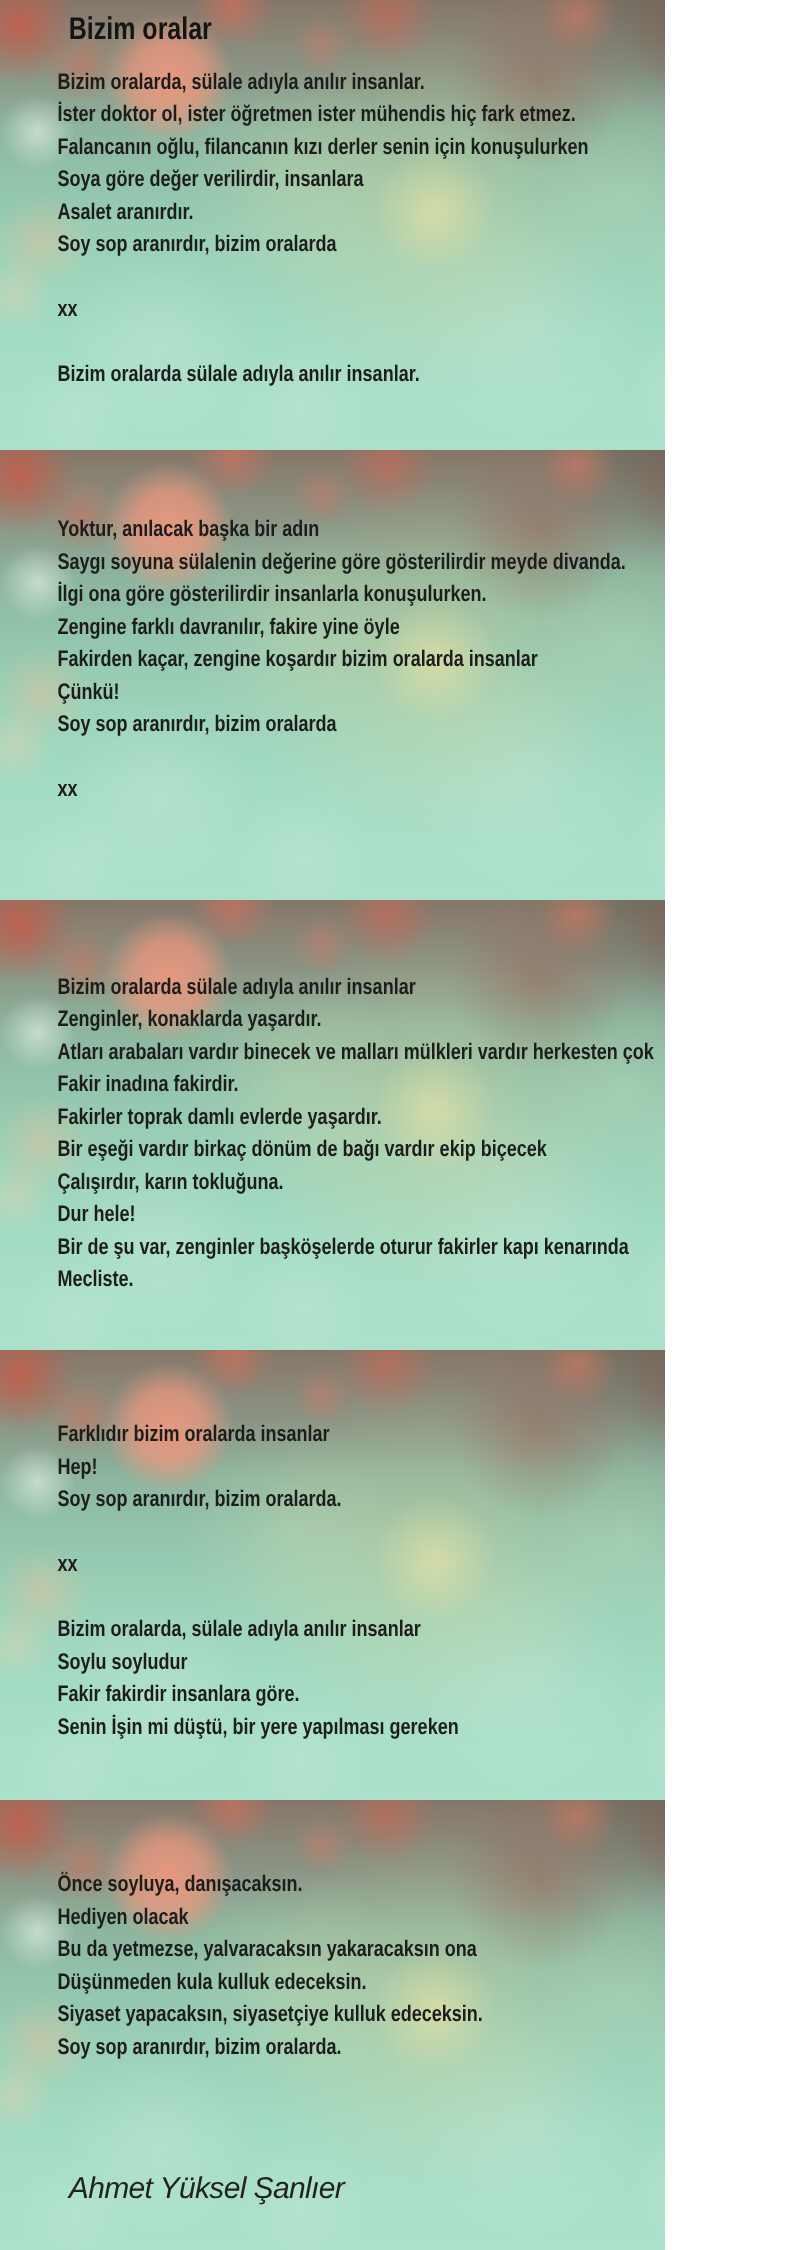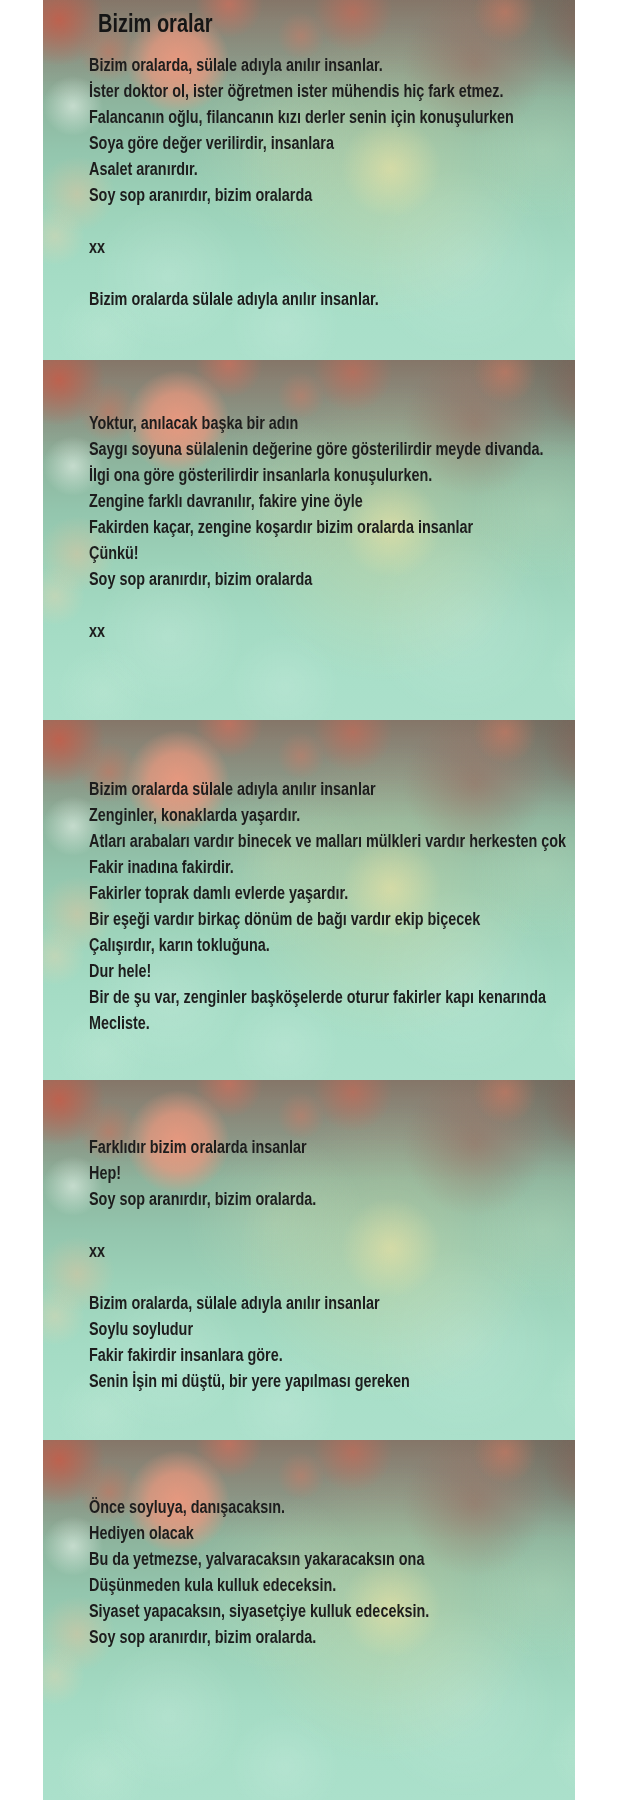--- a/index.html
+++ b/index.html
@@ -34,21 +34,20 @@
       radial-gradient(circle 95px at 420px 262px, rgba(255,255,255,0.12) 0%, rgba(255,255,255,0) 100%),
       radial-gradient(circle 55px at 242px 326px, rgba(255,255,255,0.12) 0%, rgba(255,255,255,0) 100%),
       radial-gradient(circle 46px at 60px  332px, rgba(228,246,230,0.16) 0%, rgba(228,246,230,0) 100%),
       radial-gradient(circle 70px at 582px 202px, rgba(212,236,216,0.18) 0%, rgba(212,236,216,0) 100%),
       radial-gradient(circle 50px at 556px 310px, rgba(224,244,226,0.20) 0%, rgba(224,244,226,0) 100%),
       radial-gradient(ellipse 150px 80px at 90% 3%, rgba(66,80,72,0.45) 0%, rgba(66,80,72,0) 100%),
       linear-gradient(180deg, rgba(170,100,84,0.28) 0px, rgba(170,100,84,0.14) 45px, rgba(170,100,84,0) 100px),
       linear-gradient(180deg, #767d70 0px, #808a7c 20px, #879a8a 55px, #8db49d 100px, #93c5ad 150px, #9cd2b9 205px, #a4dbc4 265px, #a9dfc9 320px, #abe0cb 360px);
     background-size: 640px 360px;
     background-repeat: repeat;
-    margin-left: 43px;
   }
 
   .title {
     position: absolute;
     top: 8px; left: 55px;
     margin: 0;
     font-size: 25px;
     line-height: 30px;
     font-weight: bold;
     color: #151515;
@@ -146,13 +145,14 @@
     </div>
   <div class="stanza s5">
       <div class="line">Önce soyluya, danışacaksın.</div>
       <div class="line">Hediyen olacak</div>
       <div class="line">Bu da yetmezse, yalvaracaksın yakaracaksın ona</div>
       <div class="line">Düşünmeden kula kulluk edeceksin.</div>
       <div class="line">Siyaset yapacaksın, siyasetçiye kulluk edeceksin.</div>
       <div class="line">Soy sop aranırdır, bizim oralarda.</div>
     </div>
 
+  <div class="author">Ahmet Yüksel Şanlıer</div>
 </div>
 
 </body></html>

